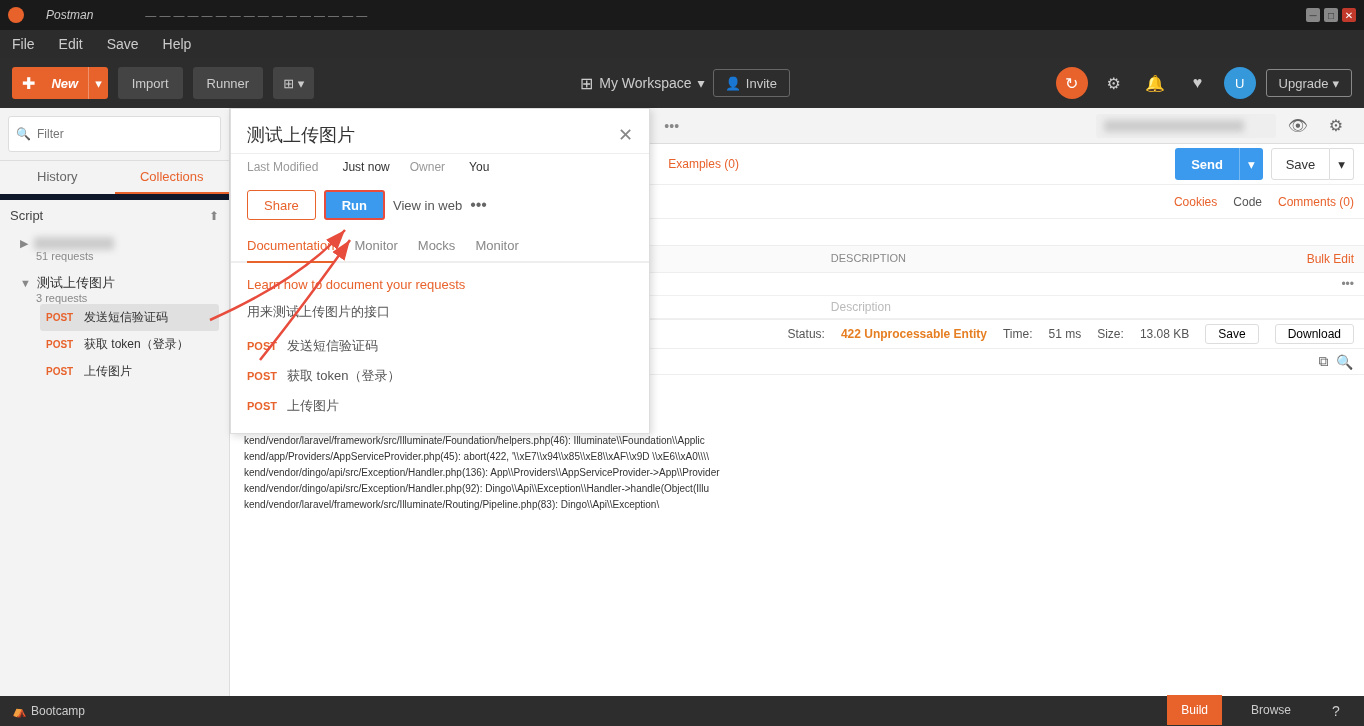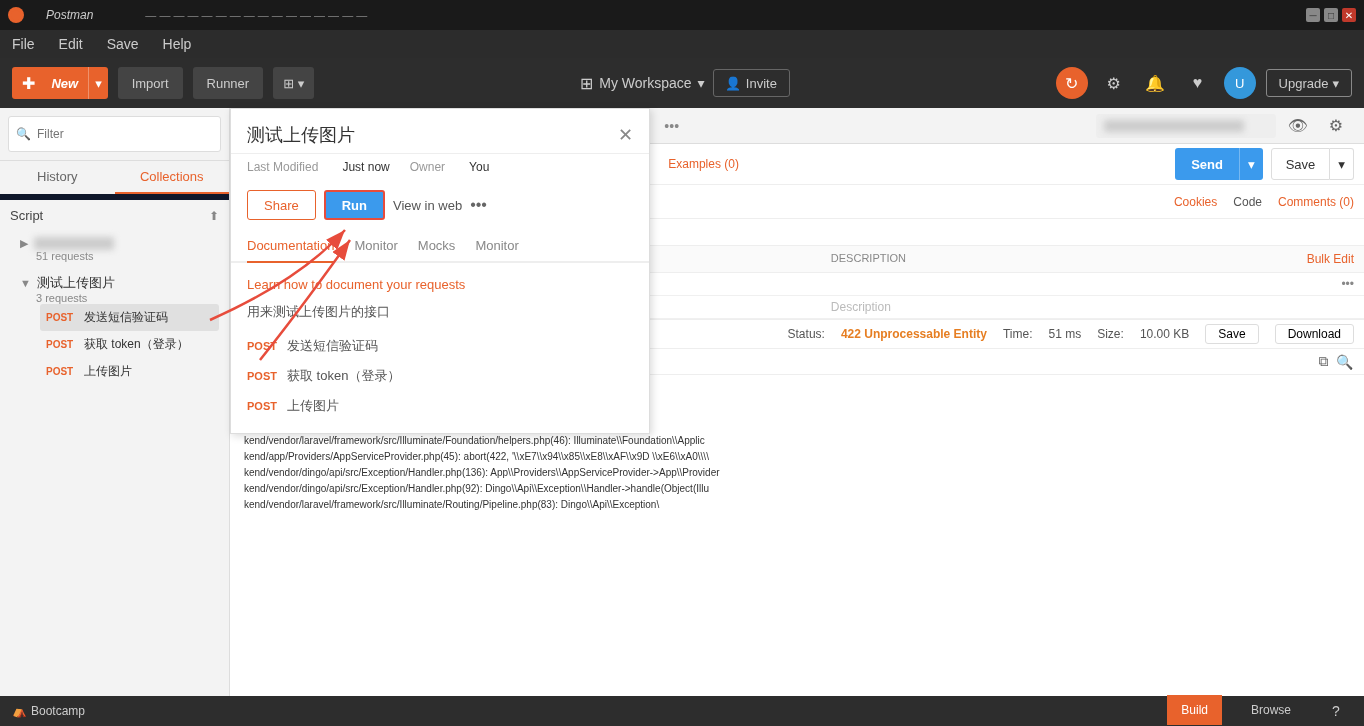--- a/index.html
+++ b/index.html
@@ -776,21 +776,21 @@
           <div class="col-actions"></div>
         </div>
       </div>
 
       <div class="status-bar-resp">
         <span class="status-label">Status:</span>
         <span class="status-value" style="color:#e67e22;">422 Unprocessable Entity</span>
         <span class="status-label">Time:</span>
         <span class="status-time">51 ms</span>
         <span class="status-label">Size:</span>
-        <span class="status-size">10.00 KB</span>
+        <span class="status-size">13.08 KB</span>
         <button class="btn-save-resp">Save</button>
         <button class="btn-download-resp">Download</button>
       </div>
 
       <div class="response-body">
         <div class="resp-toolbar">
           <button class="resp-icon-btn">⧉</button>
           <button class="resp-icon-btn">🔍</button>
         </div>
         <div class="response-code">

